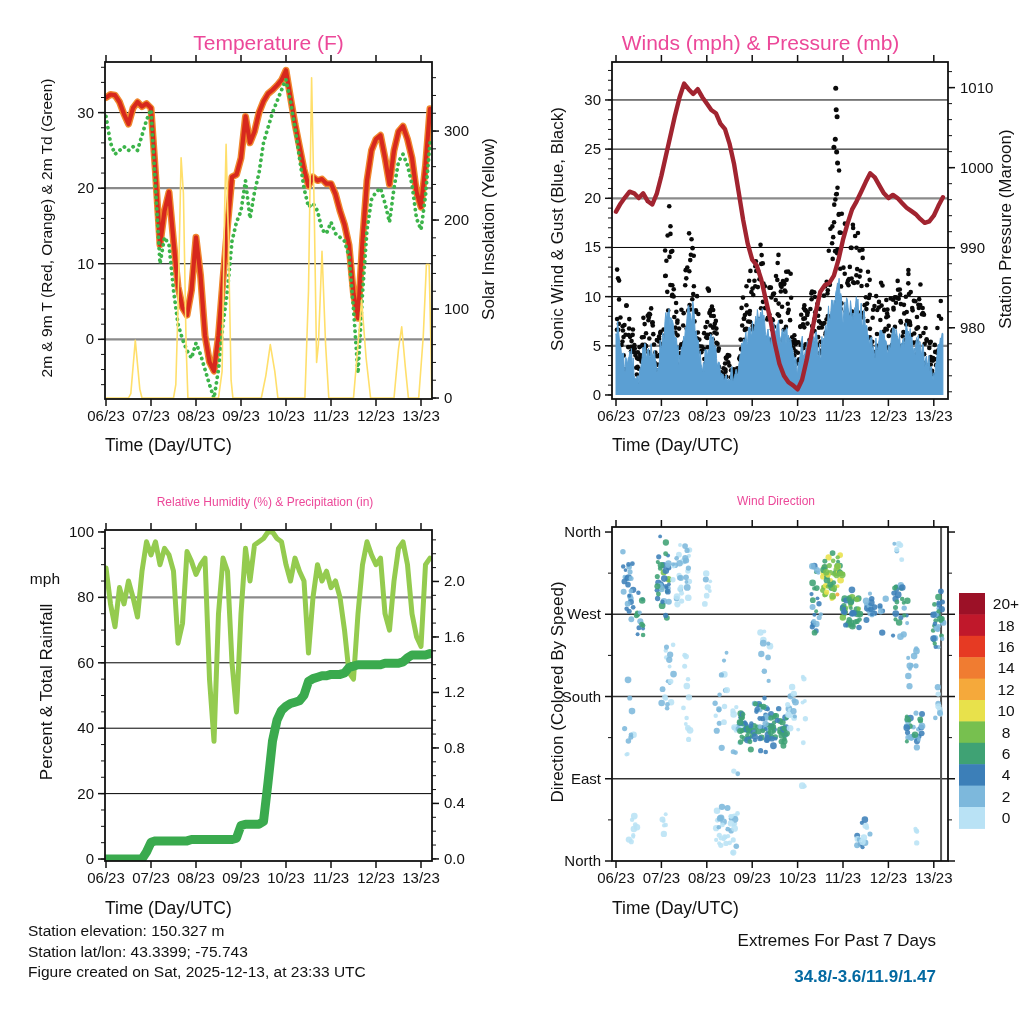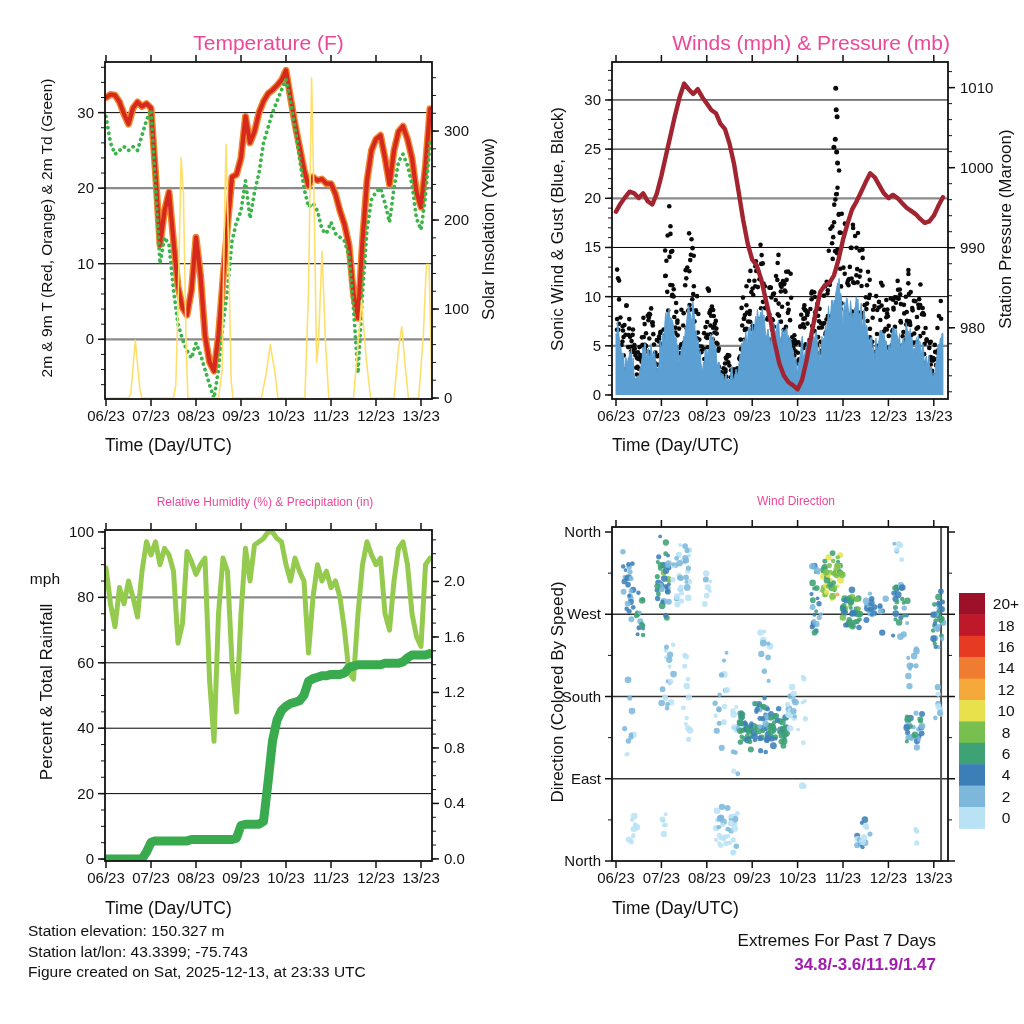--- a/index.html
+++ b/index.html
@@ -1780,23 +1780,23 @@
       <text x="1006" y="759" text-anchor="middle" font-size="15.5">6</text>
       <rect x="959" y="764.2" width="26" height="21.9" fill="#3c7fb8"></rect>
       <text x="1006" y="780.4000000000001" text-anchor="middle" font-size="15.5">4</text>
       <rect x="959" y="785.6" width="26" height="21.9" fill="#7db8dc"></rect>
       <text x="1006" y="801.8000000000001" text-anchor="middle" font-size="15.5">2</text>
       <rect x="959" y="807" width="26" height="21.9" fill="#b9e2f5"></rect>
       <text x="1006" y="823.2" text-anchor="middle" font-size="15.5">0</text>
     </svg>
 
   <div class="ptitle" style="left:105px;top:31px;width:327px;">Temperature (F)</div>
-  <div class="ptitle" style="left:605px;top:31px;width:345px;text-align:right;">Winds (mph) &amp; Pressure (mb)</div>
+  <div class="ptitle" style="left:588px;top:31px;width:345px;">Winds (mph) &amp; Pressure (mb)</div>
   <div class="ptitle small" style="left:25px;top:495px;width:480px;">Relative Humidity (%) &amp; Precipitation (in)</div>
-  <div class="ptitle small" style="left:628px;top:494px;width:336px;">Wind Direction</div>
+  <div class="ptitle small" style="left:608px;top:494px;width:336px;">Wind Direction</div>
 
   <div class="xlab" style="left:105px;top:435px;width:327px;">Time (Day/UTC)</div>
   <div class="xlab" style="left:612px;top:435px;width:336px;">Time (Day/UTC)</div>
   <div class="xlab" style="left:105px;top:898px;width:327px;">Time (Day/UTC)</div>
   <div class="xlab" style="left:612px;top:898px;width:336px;">Time (Day/UTC)</div>
 
   <div class="vlab long" style="left:-163px;top:219px;">2m &amp; 9m T (Red, Orange) &amp; 2m Td (Green)</div>
   <div class="vlab" style="left:279px;top:219px;">Solar Insolation (Yellow)</div>
   <div class="vlab" style="left:348px;top:219px;">Sonic Wind &amp; Gust (Blue, Black)</div>
   <div class="vlab" style="left:796px;top:219px;">Station Pressure (Maroon)</div>
@@ -1806,15 +1806,15 @@
   <div class="mphlab">mph</div>
 
   <div class="footer">
     <div>Station elevation: 150.327 m</div>
     <div>Station lat/lon: 43.3399; -75.743</div>
     <div>Figure created on Sat, 2025-12-13, at 23:33 UTC</div>
   </div>
 
   <div class="extremes">
     <div>Extremes For Past 7 Days</div>
-    <div class="vals" id="extremes-vals" style="color: #a21caf;">34.8/-3.6/11.9/1.47</div>
+    <div class="vals" id="extremes-vals" style="color: #0369a1; margin-top: 12px;">34.8/-3.6/11.9/1.47</div>
   </div>
 </div>
 
 </body></html>

